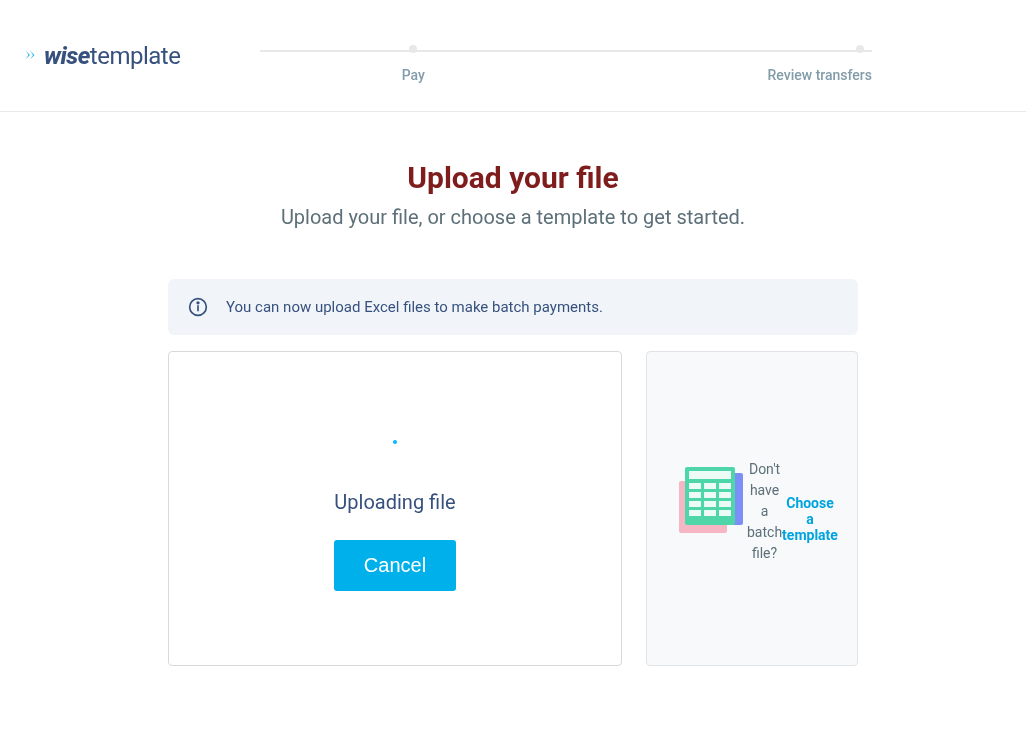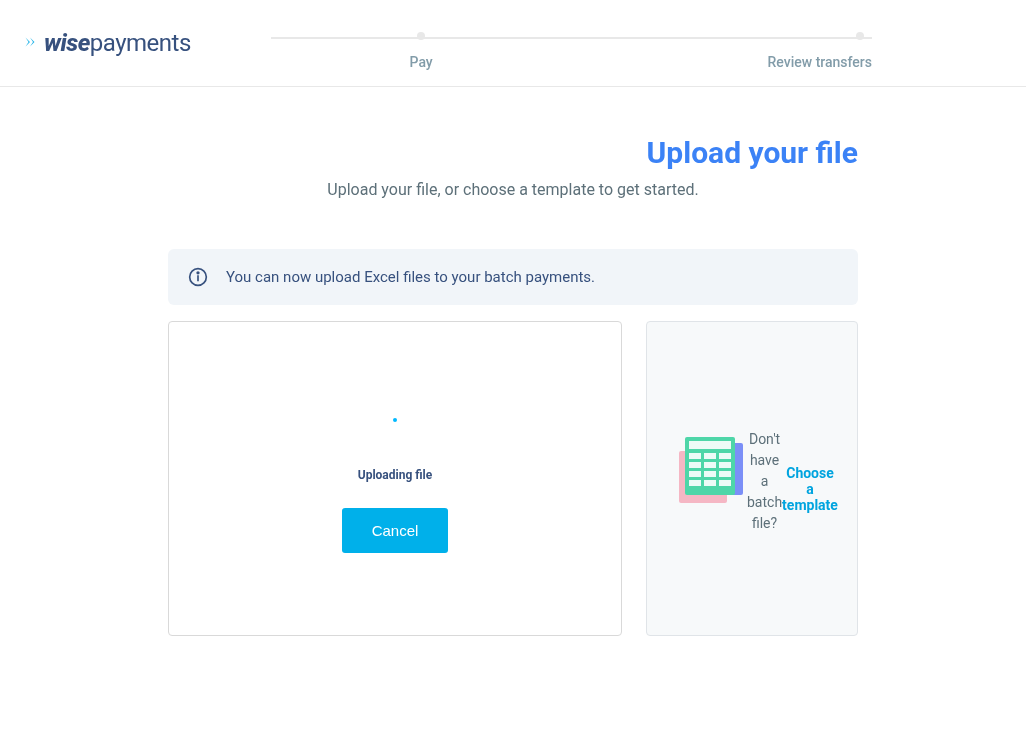--- a/index.html
+++ b/index.html
@@ -10,21 +10,21 @@
 body {
   font-family: -apple-system, BlinkMacSystemFont, "Segoe UI", Roboto, "Helvetica Neue", Arial, sans-serif;
   background: #fff;
   color: #37517e;
   width: 1026px;
 }
 .header {
   display: flex;
   align-items: center;
   padding: 16px 24px;
-  height: 87px;
+  height: 112px;
   border-bottom: 1px solid #e8e8e8;
 }
 .logo {
   display: flex;
   align-items: center;
   font-size: 24px;
   font-weight: 400;
   color: #37517e;
   letter-spacing: -0.5px;
 }
@@ -90,26 +90,26 @@
 .step:first-child .step-dot { margin-left: 30px; }
 .step:last-child { text-align: right; }
 .step:last-child .step-dot { margin-right: 8px; }
 .main {
   max-width: 690px;
   margin: 48px auto 0;
 }
 .page-title {
   font-size: 30px;
   font-weight: 700;
-  color: #3b82f6;
-  text-align: right;
+  color: #7f1d1d;
+  text-align: center;
   margin-bottom: 10px;
 }
 .page-subtitle {
-  font-size: 16px;
+  font-size: 20px;
   color: #5d7079;
   text-align: center;
   margin-bottom: 50px;
 }
 .info-banner {
   background: #f1f5f9;
   border-radius: 6px;
   padding: 18px 20px;
   display: flex;
   align-items: center;
@@ -151,31 +151,31 @@
   position: absolute;
   width: 4px;
   height: 4px;
   background: #00b9ff;
   border-radius: 50%;
   top: 50%;
   left: 50%;
   transform: translate(-50%, -50%);
 }
 .upload-status {
-  font-size: 12px;
-  font-weight: 700;
+  font-size: 20px;
+  font-weight: 400;
   color: #37517e;
   margin-bottom: 26px;
 }
 .cancel-btn {
   background: #00b0ea;
   color: #fff;
   border: none;
   padding: 14px 30px;
-  font-size: 15px;
+  font-size: 20px;
   font-weight: 500;
   border-radius: 3px;
   cursor: pointer;
 }
 .template-card {
   width: 212px;
   background: #f7f9fa;
   border: 1px solid #e0e4e8;
   border-radius: 4px;
   padding: 60px 20px 40px;
@@ -206,21 +206,21 @@
 
 <div class="header">
   <div class="logo">
     <span class="logo-arrows">
       <svg width="18" height="18" viewBox="0 0 24 24" fill="none">
         <path d="M2 6 L8 12 L2 18 L6 12 Z" fill="#2ab6e8"></path>
         <path d="M8 6 L14 12 L8 18 L12 12 Z" fill="#2ab6e8"></path>
       </svg>
     </span>
     <span class="logo-wise">wise</span>
-      <span class="logo-business">payments</span>
+      <span class="logo-business">template</span>
   </div>
   <div class="stepper">
     <div class="stepper-line"></div>
     <div class="step">
       <div class="step-dot"></div>
       <div class="step-label">Pay</div>
     </div>
     <div class="step">
       <div class="step-dot"></div>
       <div class="step-label">Review transfers</div>
@@ -233,21 +233,21 @@
   <p class="page-subtitle">Upload your file, or choose a template to get started.</p>
 
   <div class="info-banner">
     <span class="info-icon">
       <svg width="20" height="20" viewBox="0 0 24 24" fill="none" stroke="#37517e" stroke-width="2">
         <circle cx="12" cy="12" r="10"></circle>
         <line x1="12" y1="10" x2="12" y2="17"></line>
         <circle cx="12" cy="7" r="1" fill="#37517e"></circle>
       </svg>
     </span>
-    <span class="info-text">You can now upload Excel files to your batch payments.</span>
+    <span class="info-text">You can now upload Excel files to make batch payments.</span>
   </div>
 
   <div class="cards">
     <div class="upload-card">
       <div class="spinner"></div>
       <div class="upload-status">Uploading file</div>
       <button class="cancel-btn">Cancel</button>
     </div>
 
     <div class="template-card">

